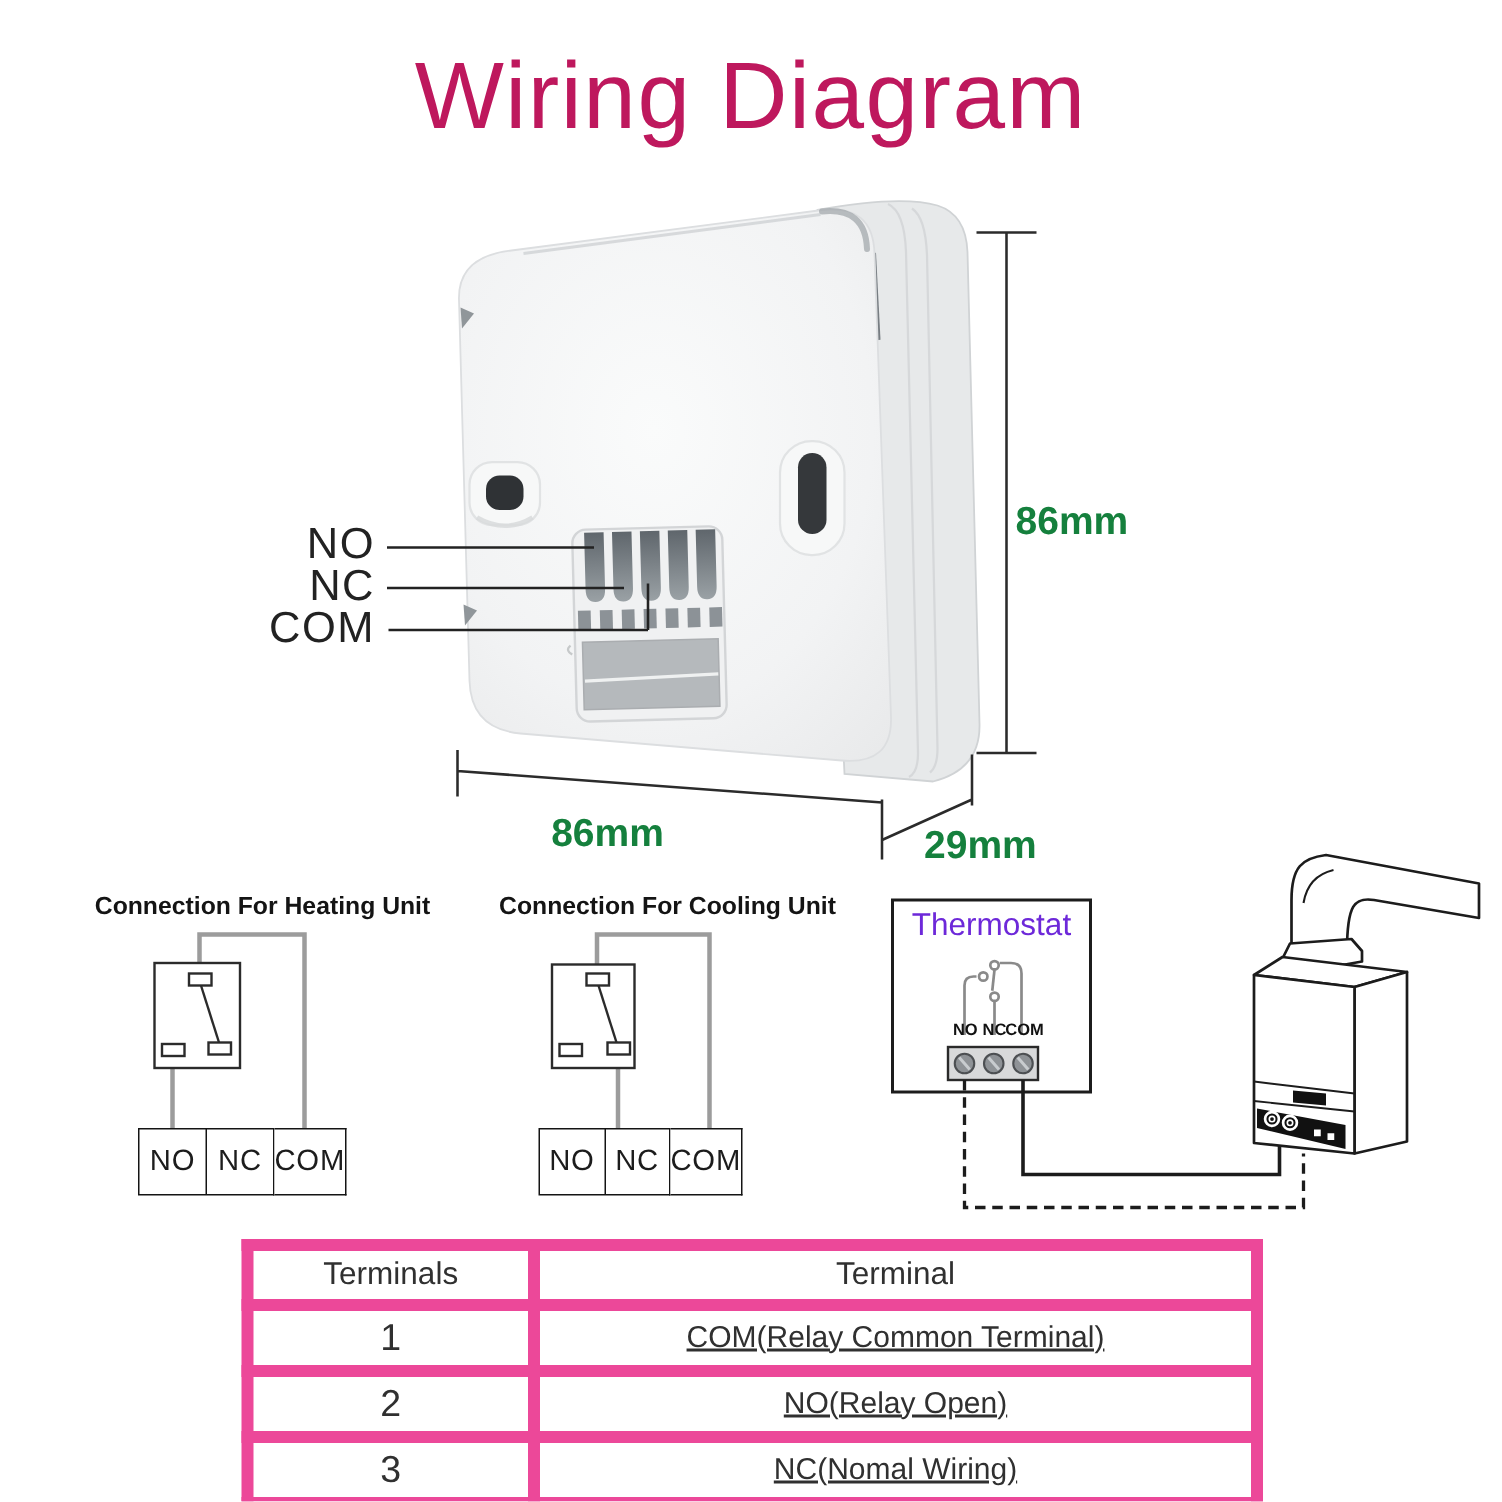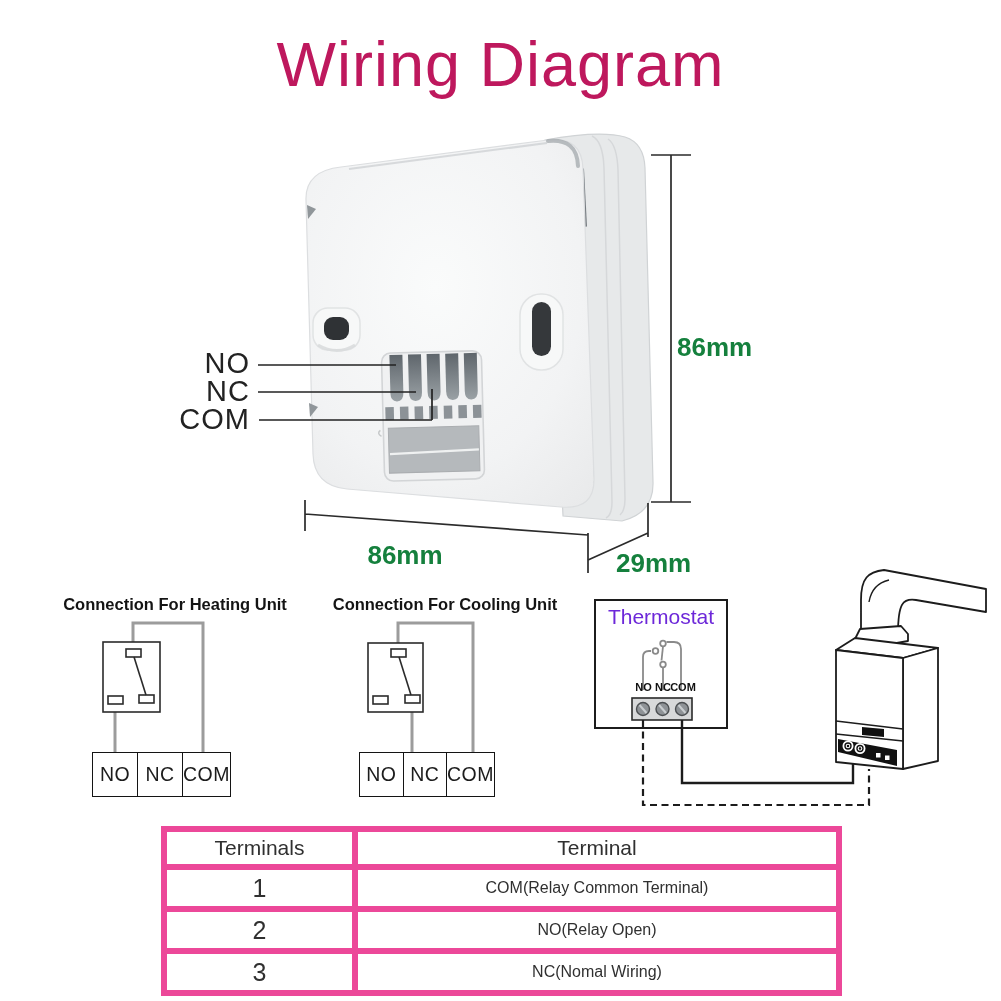--- a/index.html
+++ b/index.html
@@ -31,26 +31,26 @@
     display:flex;align-items:center;justify-content:center;
     font-size:19.5px;color:#1c1c1c;letter-spacing:.5px;}
   .tcell:first-child{border-left:1.7px solid #141414;}
 
   .tstat-title{position:absolute;left:597px;width:128px;top:605px;text-align:center;
     font-size:21px;font-weight:400;color:#6d28d9;}
   .tstat-lbl{position:absolute;top:681px;transform:translateX(-50%);
     font-size:11px;font-weight:700;color:#111;letter-spacing:0;}
 
   table.terms{position:absolute;left:161px;top:826px;width:681px;border-collapse:collapse;table-layout:fixed;}
-  table.terms th,table.terms td{border:6px solid #ec4899;text-align:center;vertical-align:middle;
+  table.terms th,table.terms td{border:8px solid #ec4899;text-align:center;vertical-align:middle;
     font-weight:400;color:#303030;background:#fff;padding:0;}
   table.terms th{height:32px;font-size:21px;}
   table.terms td{height:36px;}
   td.cell-num{font-size:25px;}
-  td.cell-remark{font-size:16px;}
+  td.cell-remark{font-size:20px;text-decoration:underline;}
 </style>
 </head>
 <body>
 
 <div class="canvas">
 
   <svg class="art" width="1001" height="1001" viewBox="0 0 1001 1001">
     <defs>
       <radialGradient id="faceG" cx="45%" cy="40%" r="78%">
         <stop offset="0%" stop-color="#fafbfb"></stop>

